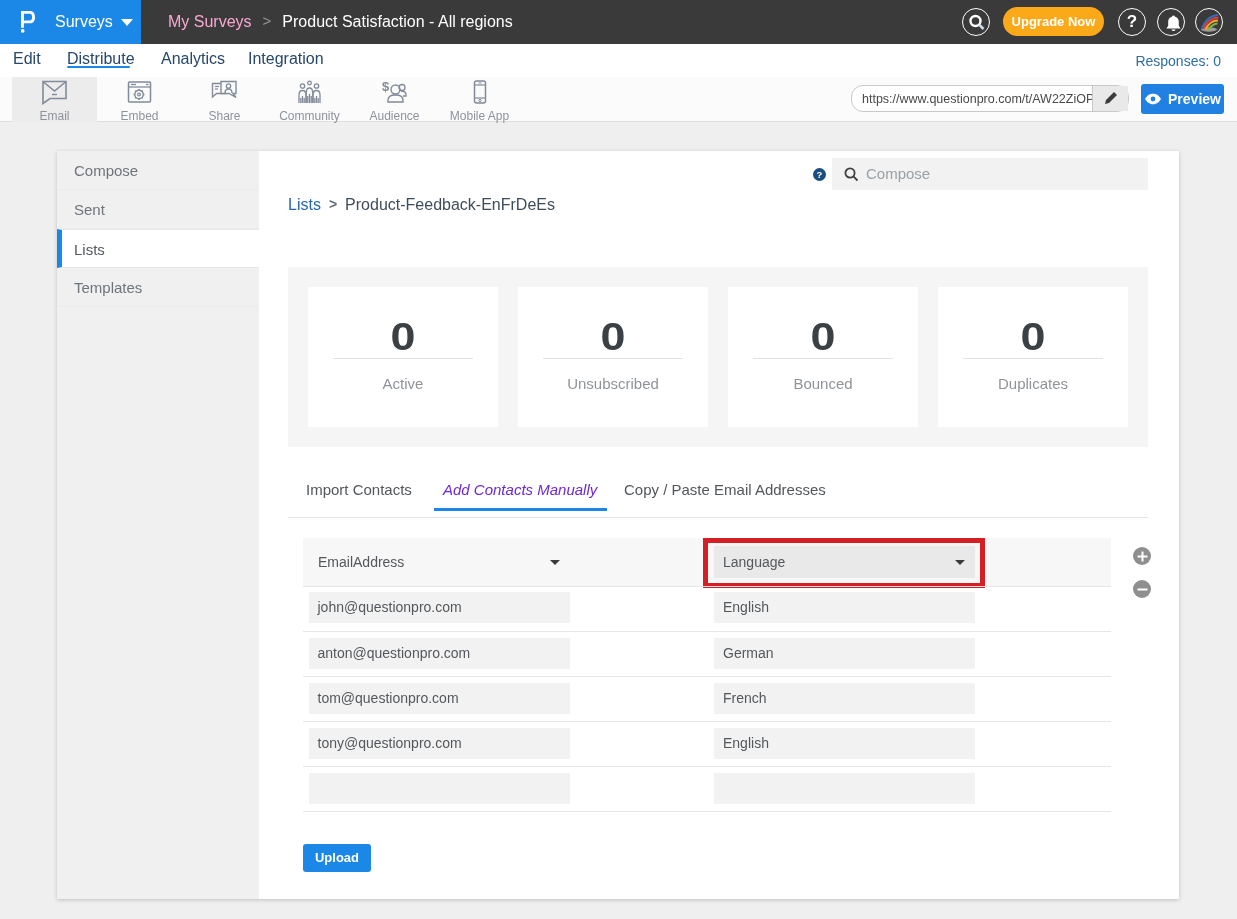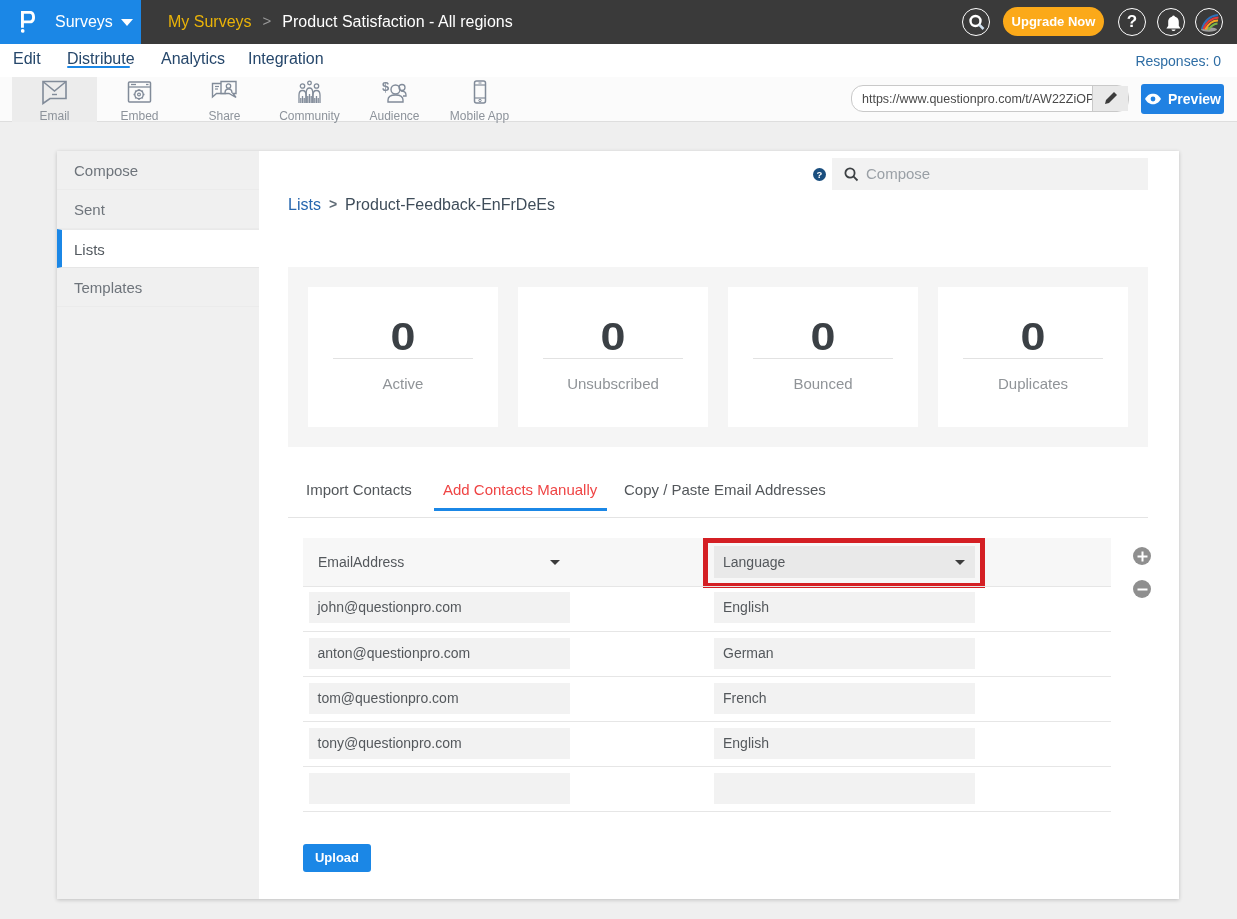--- a/index.html
+++ b/index.html
@@ -6,21 +6,21 @@
 html,body { width:1237px; height:919px; background:#efefef; font-family:"Liberation Sans", sans-serif; overflow:hidden; }
 #page { position:relative; width:1237px; height:919px; }
 
 
 #topbar { position:absolute; left:0; top:0; width:1237px; height:50px; background:#3a3a3a; }
 #logo { position:absolute; left:0; top:0; width:141px; height:44px; background:#1b87e6; }
 #logo svg { position:absolute; }
 #logo .t { position:absolute; left:55px; top:13px; color:#fff; font-size:16px; }
 #logo .car { position:absolute; left:121px; top:19px; width:0; height:0; border-left:6px solid transparent; border-right:6px solid transparent; border-top:7px solid #fff; }
 #crumb { position:absolute; left:168px; top:13px; font-size:16px; color:#fff; }
-#crumb .ms { color:#eab308; }
+#crumb .ms { color:#f9a8d4; }
 #crumb .sep { color:#9a9a9a; font-size:15px; padding:0 11px; position:relative; top:-1px; }
 .hicon { position:absolute; top:8px; width:28px; height:28px; border-radius:50%; border:1.5px solid #fff; }
 #upg { position:absolute; left:1003px; top:7px; width:101px; height:29px; border-radius:15px; background:#fba919; color:#fff; font-size:13px; font-weight:bold; text-align:center; line-height:29px; }
 #qm { left:1118px; color:#fff; font-weight:bold; font-size:17px; text-align:center; line-height:26px; }
 #bell { left:1157px; }
 #ava { left:1195px; overflow:hidden; }
 
 
 #nav2 { position:absolute; left:0; top:44px; width:1237px; height:33px; background:#fff; }
 #nav2 .it { position:absolute; top:6px; font-size:16px; color:#26476b; }
@@ -58,21 +58,21 @@
 #spam { position:absolute; left:29px; top:81px; font-size:13px; color:#2f4a63;margin-top:48px; }
 
 #stats { position:absolute; left:29px; top:116px; width:860px; height:180px; background:#f5f5f5; }
 .scard { position:absolute; top:20px; width:190px; height:140px; background:#fff; text-align:center; }
 .scard .n { font-size:38px; font-weight:bold; color:#3b4045; margin-top:31px; height:38px; line-height:38px; transform:scaleX(1.18); }
 .scard .hr { height:1px; background:#e2e2e2; margin:2px 25px 0 25px; }
 .scard .lb { font-size:15px; color:#909498; margin-top:16px; }
 
 #tabs { position:absolute; left:0; top:324px; width:889px; height:51px; }
 #tabs .tb { position:absolute; top:6px; font-size:15px; color:#53575b; }
-#tabs .tb.on { color:#ef4444; }
+#tabs .tb.on { color:#6d28d9;font-style:italic; }
 #tabs #tund { position:absolute; left:175px; top:33px; width:173px; height:3px; background:#1b87e6; }
 #tabs .bline { position:absolute; left:29px; top:42px; width:860px; height:1px; background:#e4e4e4; }
 
 
 #form { position:absolute; left:0; top:375px; width:920px; }
 .frow-sep { position:absolute; left:44px; width:808px; height:1px; background:#e6e6e6; }
 #hdrrow { position:absolute; left:44px; top:12px; width:808px; height:48px; background:#f7f7f7; }
 .sel { position:absolute; height:32px; font-size:14px; color:#54585c; line-height:32px; padding-left:9px; width:261px; }
 .sel .car { position:absolute; right:10px; top:14px; width:0; height:0; border-left:5px solid transparent; border-right:5px solid transparent; border-top:5px solid #3c3c3c; }
 .inp { position:absolute; width:261px; height:31px; background:#f2f2f2; font-size:14px; color:#54585c; line-height:31px; padding-left:9px; }

